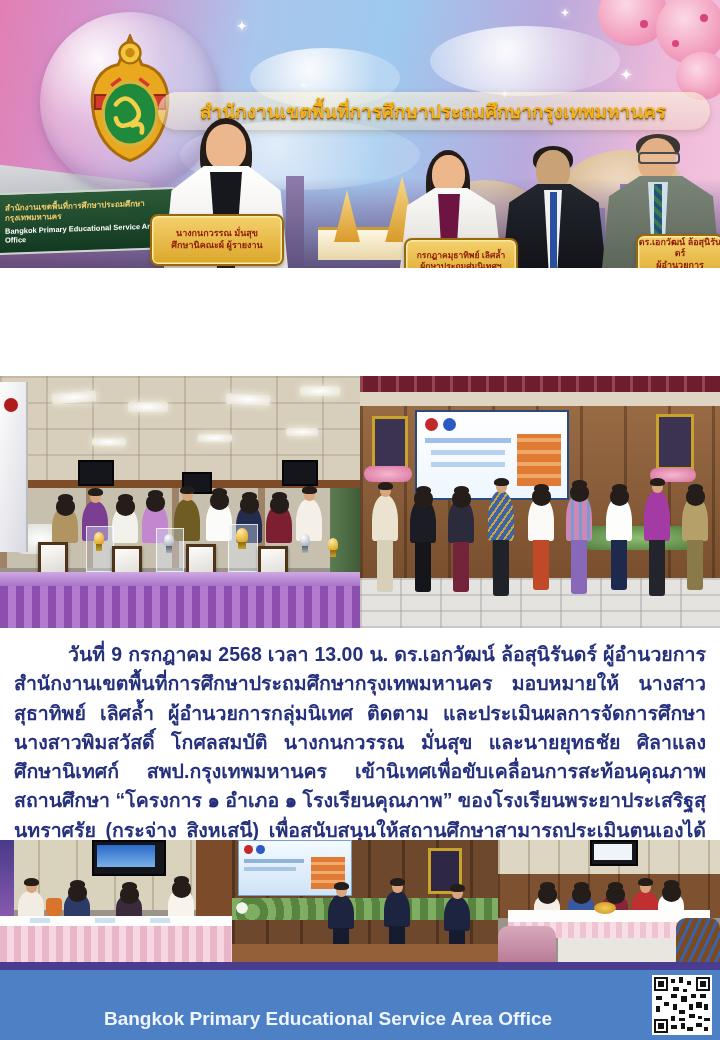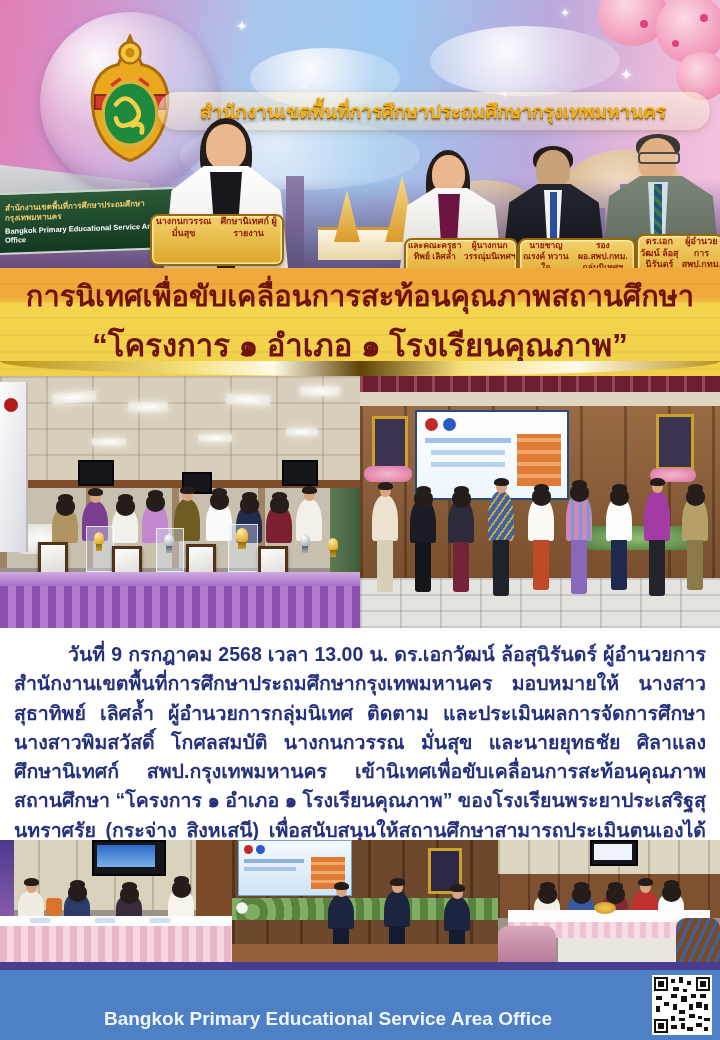--- a/index.html
+++ b/index.html
@@ -40,21 +40,21 @@
     display:flex;flex-direction:column;justify-content:center;gap:3px;padding:4px 6px;box-sizing:border-box}
   .green-sign .th{font-size:8px;color:#f3cf6e;font-weight:700;line-height:1.25}
   .green-sign .en{font-size:7.5px;color:#fff;font-weight:700}
 
   .hp{position:absolute}
   .hp .head{position:absolute;background:#ecb78c;border-radius:48% 48% 44% 44%}
   .hp .hair{position:absolute;background:#241c18;border-radius:50% 50% 40% 40%}
   .hp .body{position:absolute;bottom:0}
   .nameplate{position:absolute;background:linear-gradient(180deg,#f4d16d,#dca62a);border:2px solid #96680f;border-radius:8px;
     box-shadow:inset 0 0 0 1.5px #f9eaa8,0 2px 4px rgba(90,50,0,.4);color:#8c1a06;font-weight:800;text-align:center;
-    display:flex;flex-direction:row;justify-content:center;line-height:1.3;z-index:6}
+    display:flex;flex-direction:column;justify-content:center;line-height:1.3;z-index:6}
 
   
   .headline{position:absolute;left:0;top:268px;width:720px;height:108px;
     background:linear-gradient(180deg,#f2a93b 0 30px,#f5d44e 36px,#f1cf49 100%)}
   .headline::before{content:"";position:absolute;inset:0;
     background:repeating-linear-gradient(180deg,transparent 0 15px,rgba(170,130,20,.10) 15px 17px)}
   .headline .l1{position:relative;margin-top:5px;text-align:center;font-size:29px;font-weight:800;color:#6e130a}
   .headline .l2{position:relative;margin-top:1px;text-align:center;font-size:31px;font-weight:800;color:#6e130a}
   .ribbon{position:absolute;left:0;bottom:0;width:720px;height:15px;
     background:linear-gradient(90deg,#b8931c,#f6e07c 26%,#fffbe8 38%,#5f4306 50%,#f6e07c 64%,#fffbe8 80%,#b8931c);
@@ -172,41 +172,32 @@
       <div class="hair" style="left:34px;top:0;width:44px;height:24px;background:#3a3632"></div>
       <div class="head" style="left:36px;top:4px;width:38px;height:44px;background:#e3af84"></div>
       <div class="body" style="left:0;width:118px;height:92px;background:linear-gradient(#7b8577,#5c665a);clip-path:polygon(0 100%,6% 22%,32% 0,68% 0,94% 22%,100% 100%)"></div>
       <div class="body" style="left:46px;width:20px;height:86px;background:#cfe0ea;clip-path:polygon(0 0,100% 0,78% 100%,22% 100%)"></div>
       <div class="body" style="left:52px;width:8px;height:84px;background:repeating-linear-gradient(45deg,#3a7a50 0 4px,#26507c 4px 8px)"></div>
       <div style="position:absolute;left:36px;top:18px;width:38px;height:8px;border:2px solid #4a4a4a;border-radius:4px;background:rgba(255,255,255,.15)"></div>
     </div>
 
     <div class="nameplate" style="left:150px;top:214px;width:130px;height:48px;font-size:9px">
       <span>นางกนกวรรณ มั่นสุข</span>
-      <span>ศึกษานิเทศก์ ผู้รายงาน</span>
+      <span>ศึกษานิคณะผ์ ผู้รายงาน</span>
     </div>
     <div class="nameplate" style="left:404px;top:238px;width:110px;height:42px;font-size:8.5px">
-      <span>และคณะครุธาทิพย์ เลิศล้ำ</span>
-      <span>ผู้นางกนกวรรณุ่มนิเทศฯ</span>
-    </div>
-    <div class="nameplate" style="left:518px;top:238px;width:114px;height:42px;font-size:8.5px">
-      <span>นายชาญณรงค์ หวานใจ</span>
-      <span>รองผอ.สพป.กทม. กลุ่มนิเทศฯ</span>
+      <span>กรกฎาคมุธาทิพย์ เลิศล้ำ</span>
+      <span>ผู้กษาประถมศุ่มนิเทศฯ</span>
     </div>
     <div class="nameplate" style="left:636px;top:234px;width:84px;height:48px;font-size:9px">
       <span>ดร.เอกวัฒน์ ล้อสุนิรันดร์</span>
       <span>ผู้อำนวยการ สพป.กทม.</span>
     </div>
   </div>
 
-  <div class="headline">
-    <div class="l1">การนิเทศเพื่อขับเคลื่อนการสะท้อนคุณภาพสถานศึกษา</div>
-    <div class="l2">“โครงการ ๑ อำเภอ ๑ โรงเรียนคุณภาพ”</div>
-    <div class="ribbon"></div>
-  </div>
 
   <div class="photo" style="left:0;top:376px;width:360px;height:252px">
     <div class="abs" style="left:0;top:0;width:360px;height:108px;background:#d7cebc;
       background-image:repeating-linear-gradient(90deg,rgba(150,135,110,.35) 0 2px,transparent 2px 46px),repeating-linear-gradient(180deg,rgba(150,135,110,.3) 0 2px,transparent 2px 26px)"></div>
     <div class="abs" style="left:0;top:104px;width:360px;height:8px;background:#7e4c28"></div>
     <div class="lightbar" style="left:52px;top:16px;width:44px;height:11px;transform:rotate(-4deg)"></div>
     <div class="lightbar" style="left:128px;top:26px;width:40px;height:10px"></div>
     <div class="lightbar" style="left:226px;top:18px;width:44px;height:11px;transform:rotate(3deg)"></div>
     <div class="lightbar" style="left:300px;top:10px;width:40px;height:10px"></div>
     <div class="lightbar" style="left:92px;top:62px;width:34px;height:8px"></div>

